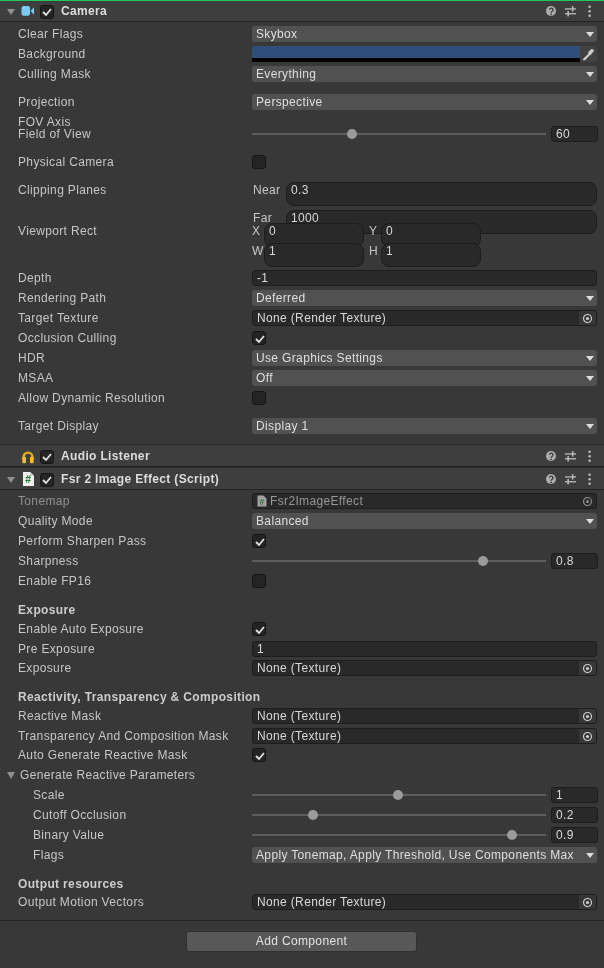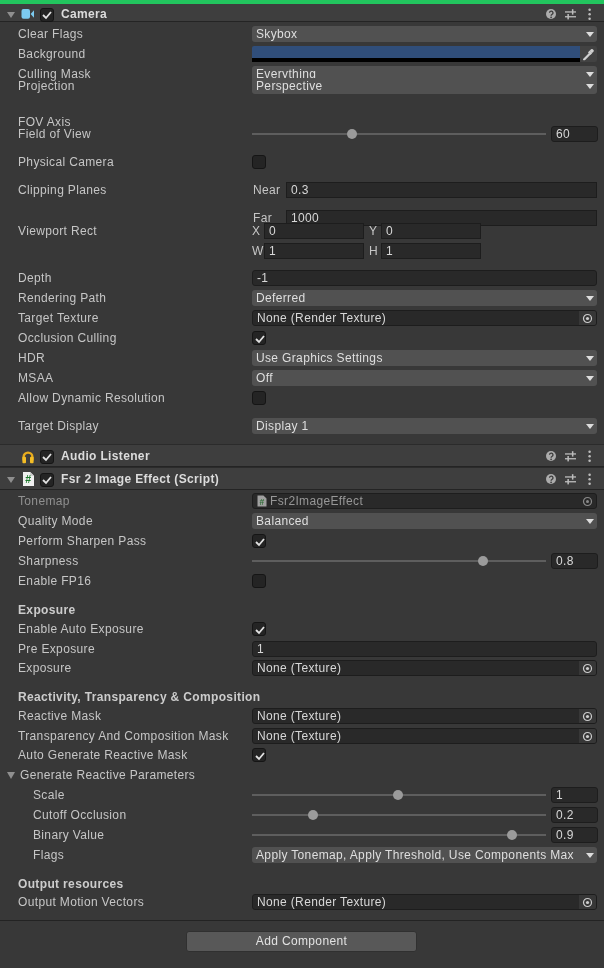--- a/index.html
+++ b/index.html
@@ -16,25 +16,25 @@
 .st{position:absolute;left:252px;top:9px;width:294px;height:2px;background:#5E5E5E}
 .sk{position:absolute;top:5px;width:10px;height:10px;border-radius:50%;background:#9B9B9B}
 .sv{position:absolute;left:551px;top:2px;width:47px;height:16px;background:#292929;border:1px solid #1D1D1D;border-radius:3px;box-sizing:border-box;color:#D8D8D8;line-height:14px;padding-left:4px}
 .ch{position:absolute;left:0;width:604px;height:23px;background:#3E3E3E;border-top:1px solid #2B2B2B;border-bottom:1px solid #242424;box-sizing:border-box;color:#DCDCDC}
 .fold{position:absolute;left:7px;top:8px;width:0;height:0;border-left:4.5px solid transparent;border-right:4.5px solid transparent;border-top:6px solid #8F8F8F}
 .hcb{position:absolute;left:40px;top:4px;width:14px;height:14px;background:#242424;border:1px solid #151515;border-radius:3px;box-sizing:border-box}
 .ht{position:absolute;left:61px;top:0;line-height:21px;font-weight:bold;white-space:nowrap}
 .hic{position:absolute;left:21px;top:5px}
 .ric{position:absolute;top:5px}
 .mini{position:absolute;line-height:20px;color:#C6C6C6}
-.mf{position:absolute;top:2px;height:16px;background:#292929;border:1px solid #1D1D1D;border-radius:0;box-sizing:border-box;color:#D8D8D8;line-height:14px;padding-left:4px}
+.mf{position:absolute;top:2px;height:24px;background:#292929;border:1px solid #1D1D1D;border-radius:8px;box-sizing:border-box;color:#D8D8D8;line-height:14px;padding-left:4px}
 </style></head><body>
 <div id="w">
 
-<div class="ch" style="top:0;border-top:4px solid #22c55e;height:22px">
+<div class="ch" style="top:0;border-top:1px solid #22c55e;height:22px">
   <span class="fold"></span>
   <svg class="hic" width="14" height="13" style="top:4px">
         <rect x="0.5" y="1" width="8.5" height="9.8" rx="2" fill="#7CCBF0"></rect>
         <path d="M9.6 6 L13 2.2 V9.8 Z" fill="#7CCBF0"></path>
       </svg>
   <span class="hcb">
         <svg width="14" height="14" style="position:absolute;left:-1px;top:-1px">
           <polyline points="3,7 6,10 11,4" stroke="#E2E2E2" stroke-width="1.8" fill="none"></polyline>
         </svg>
       </span>
@@ -70,21 +70,21 @@
         <path d="M2.5 10.5 L8 5 L9.6 6.6 L4.2 12 Q2.8 12.6 2.2 12 Q1.6 11.4 2.5 10.5Z" fill="#CFCFCF"></path>
         <path d="M8.6 2.6 L11.2 5.2 L9.4 7 L7 4.4Z" fill="#CFCFCF"></path>
         <rect x="9.2" y="1.2" width="3.4" height="3.4" rx="1.2" transform="rotate(45 10.9 2.9)" fill="#CFCFCF"></rect>
       </svg>
 </div>
 <div class="r" style="top:64px">
       <span class="l">Culling Mask</span>
       <span class="dd">Everything<span class="dda"></span></span>
     </div>
 
-<div class="r" style="top:76px">
+<div class="r" style="top:92px">
       <span class="l">Projection</span>
       <span class="dd">Perspective<span class="dda"></span></span>
     </div>
 <div class="r" style="top:112px">
       <span class="l">FOV Axis</span>
     </div>
 <div class="r" style="top:124px">
       <span class="l">Field of View</span>
       <span class="st"></span>
       <span class="sk" style="left:347px"></span>

